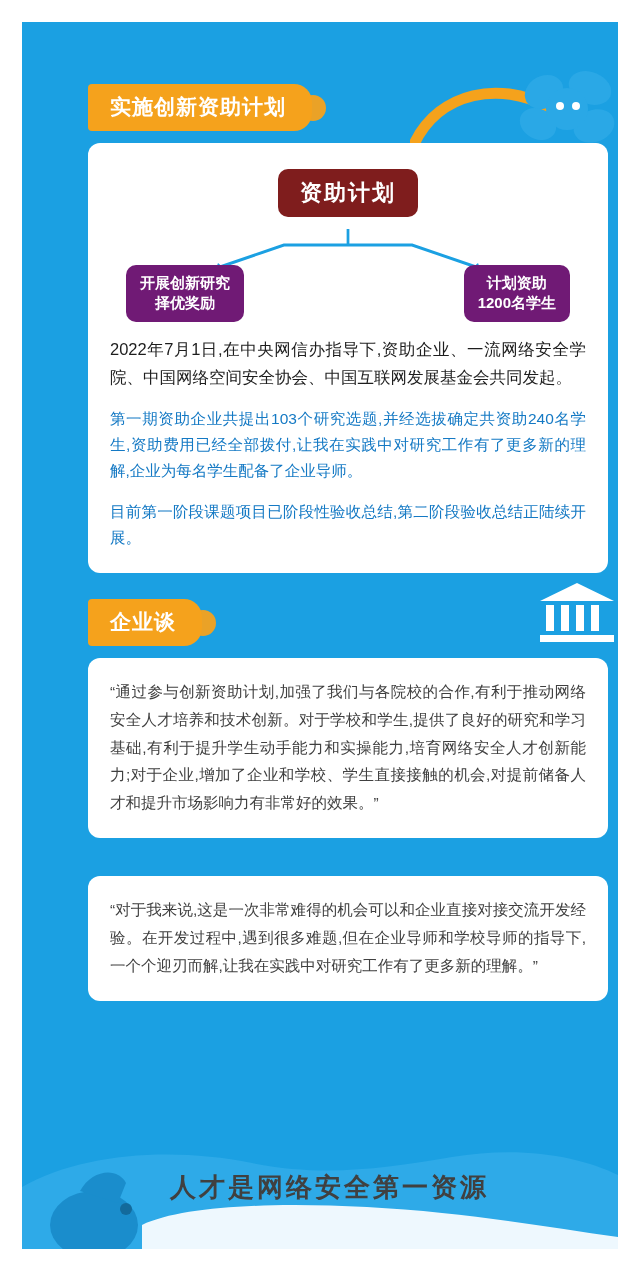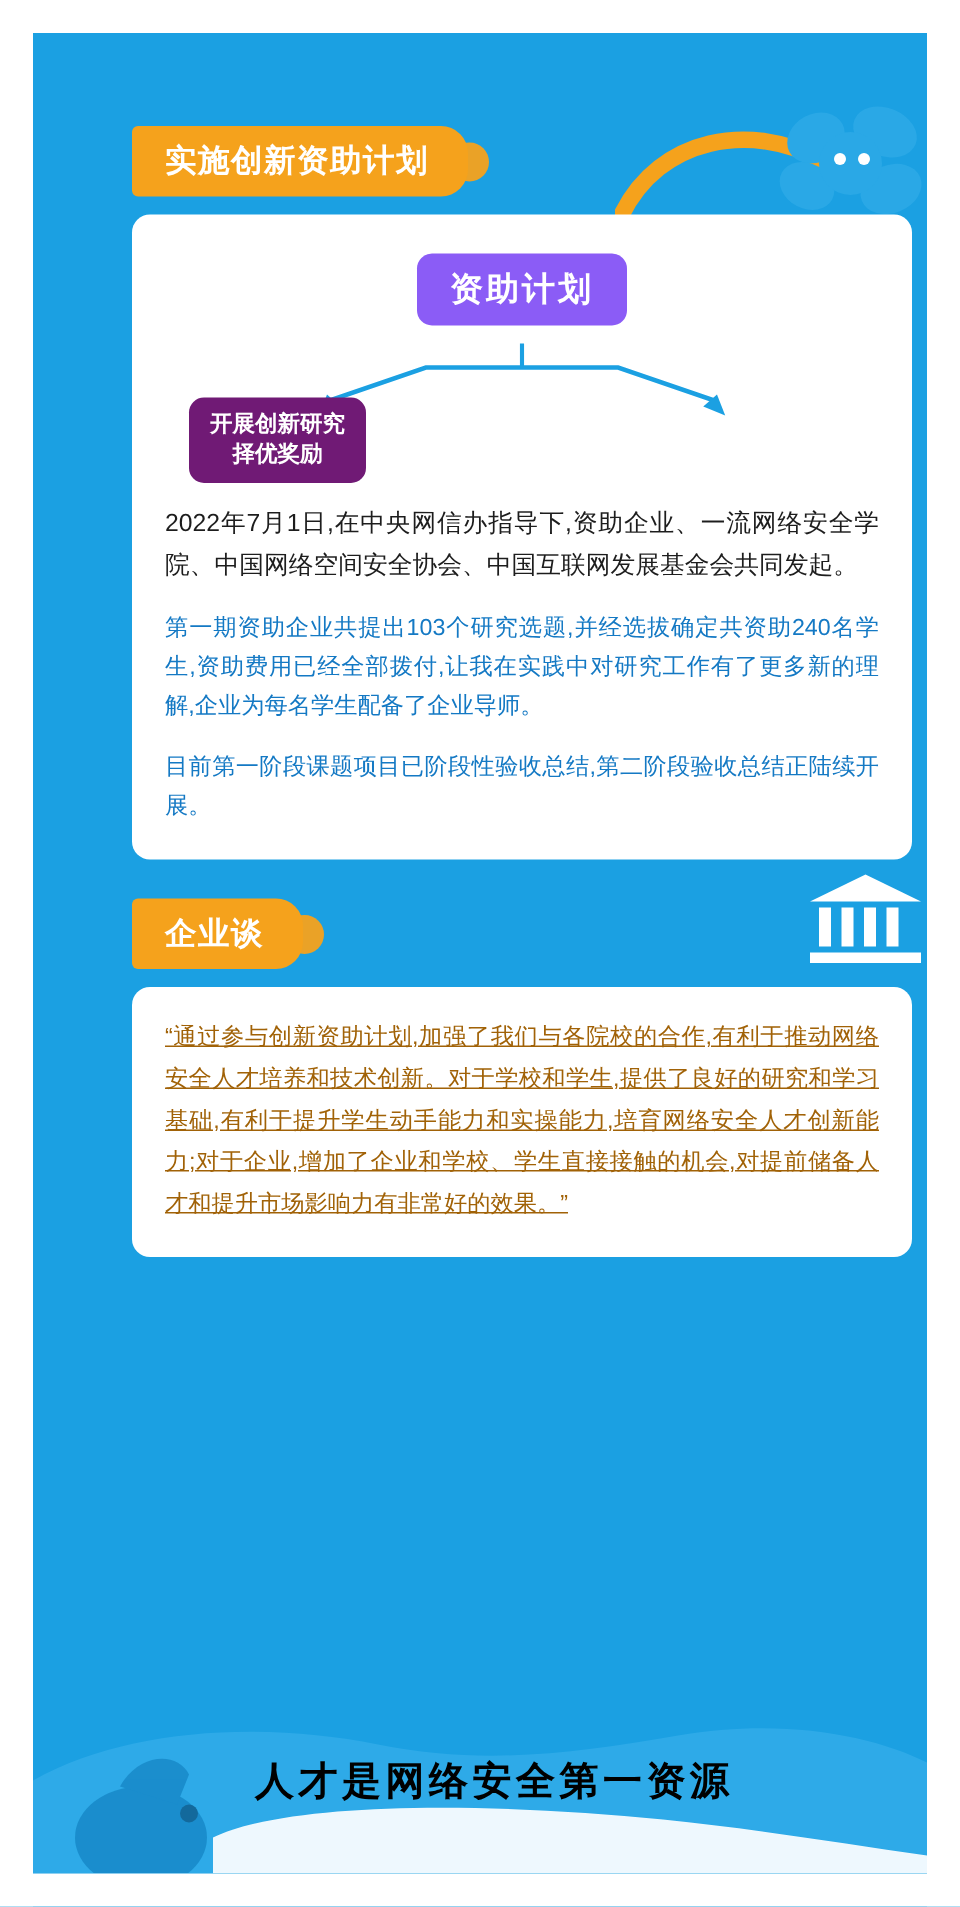--- a/index.html
+++ b/index.html
@@ -111,21 +111,21 @@
   .diagram {
     position: relative;
     height: 160px;
     margin: 4px 0 8px 0;
   }
   .dia-top {
     position: absolute;
     left: 50%;
     transform: translateX(-50%);
     top: 2px;
-    background: #8b5cf6;
+    background: #7f1d1d;
     color: #ffffff;
     font-size: 22px;
     font-weight: bold;
     letter-spacing: 2px;
     padding: 9px 22px;
     border-radius: 10px;
     white-space: nowrap;
   }
   .dia-svg {
     position: absolute;
@@ -143,26 +143,25 @@
     padding: 8px 14px;
     border-radius: 10px;
     text-align: center;
     white-space: pre-line;
   }
   .dia-leaf.left  { left: 16px; }
   .dia-leaf.right { right: 16px; }
 
   
   .quote p {
-    color: #a16207;
+    color: #404040;
     font-size: 15.5px;
     line-height: 1.78;
     margin: 0;
     text-align: justify;
-    text-decoration: underline;
   }
 
   
   .icon-bank {
     position: absolute;
     right: 30px;
     width: 78px; height: 62px;
     z-index: 8;
   }
   .icon-cap {
@@ -175,21 +174,21 @@
   
   .footer {
     position: absolute;
     left: 0; bottom: 0;
     width: 596px; height: 132px;
     z-index: 7;
   }
   .footer-text {
     position: absolute;
     left: 148px; bottom: 44px;
-    color: #000000;
+    color: #404040;
     font-size: 26px;
     font-weight: bold;
     letter-spacing: 3px;
     z-index: 9;
     white-space: nowrap;
   }
   .section-gap { height: 26px; }
 </style>
 </head>
 <body>
@@ -231,20 +230,22 @@
       <div class="diagram">
         <div class="dia-top">资助计划</div>
         <svg class="dia-svg" viewBox="0 0 520 160" preserveAspectRatio="none">
           <path d="M260 62 L260 78" stroke="#1ba0e2" stroke-width="3" fill="none"></path>
           <path d="M120 100 L190 78 L330 78 L400 100" stroke="#1ba0e2" stroke-width="3" fill="none"></path>
           <path d="M118 96 L128 104 L112 110 Z" fill="#1ba0e2"></path>
           <path d="M402 96 L392 104 L408 110 Z" fill="#1ba0e2"></path>
         </svg>
         <div class="dia-leaf left">开展创新研究
 择优奖励</div>
+        <div class="dia-leaf right">计划资助
+1200名学生</div>
       </div>
 
       <p>2022年7月1日,在中央网信办指导下,资助企业、一流网络安全学院、中国网络空间安全协会、中国互联网发展基金会共同发起。</p>
       <p class="p-blue">第一期资助企业共提出103个研究选题,并经选拔确定共资助240名学生,资助费用已经全部拨付,让我在实践中对研究工作有了更多新的理解,企业为每名学生配备了企业导师。</p>
       <p class="p-blue">目前第一阶段课题项目已阶段性验收总结,第二阶段验收总结正陆续开展。</p>
     </div>
 
     <div class="section-gap"></div>
 
     
@@ -264,20 +265,23 @@
     </div>
 
     <div class="card quote">
       <p>“通过参与创新资助计划,加强了我们与各院校的合作,有利于推动网络安全人才培养和技术创新。对于学校和学生,提供了良好的研究和学习基础,有利于提升学生动手能力和实操能力,培育网络安全人才创新能力;对于企业,增加了企业和学校、学生直接接触的机会,对提前储备人才和提升市场影响力有非常好的效果。”</p>
     </div>
 
     <div class="section-gap"></div>
 
     
 
+    <div class="card quote">
+      <p>“对于我来说,这是一次非常难得的机会可以和企业直接对接交流开发经验。在开发过程中,遇到很多难题,但在企业导师和学校导师的指导下,一个个迎刃而解,让我在实践中对研究工作有了更多新的理解。”</p>
+    </div>
 
     
     <svg class="footer" viewBox="0 0 596 132" preserveAspectRatio="none">
       <path d="M0 70 C 60 36, 150 30, 230 46 C 300 60, 360 52, 430 40 C 500 28, 560 40, 596 58 L596 132 L0 132 Z" fill="#2eaae8"></path>
       <path d="M120 108 C 170 84, 300 84, 420 96 C 480 102, 540 112, 596 120 L596 132 L120 132 Z" fill="#ffffff" opacity="0.92"></path>
       <g fill="#1789c8" opacity="0.85">
         <ellipse cx="72" cy="108" rx="44" ry="34"></ellipse>
         <path d="M58 74 C 70 52, 96 50, 104 66 L96 86 Z"></path>
         <circle cx="104" cy="92" r="6" fill="#0f5f8f"></circle>
       </g>

